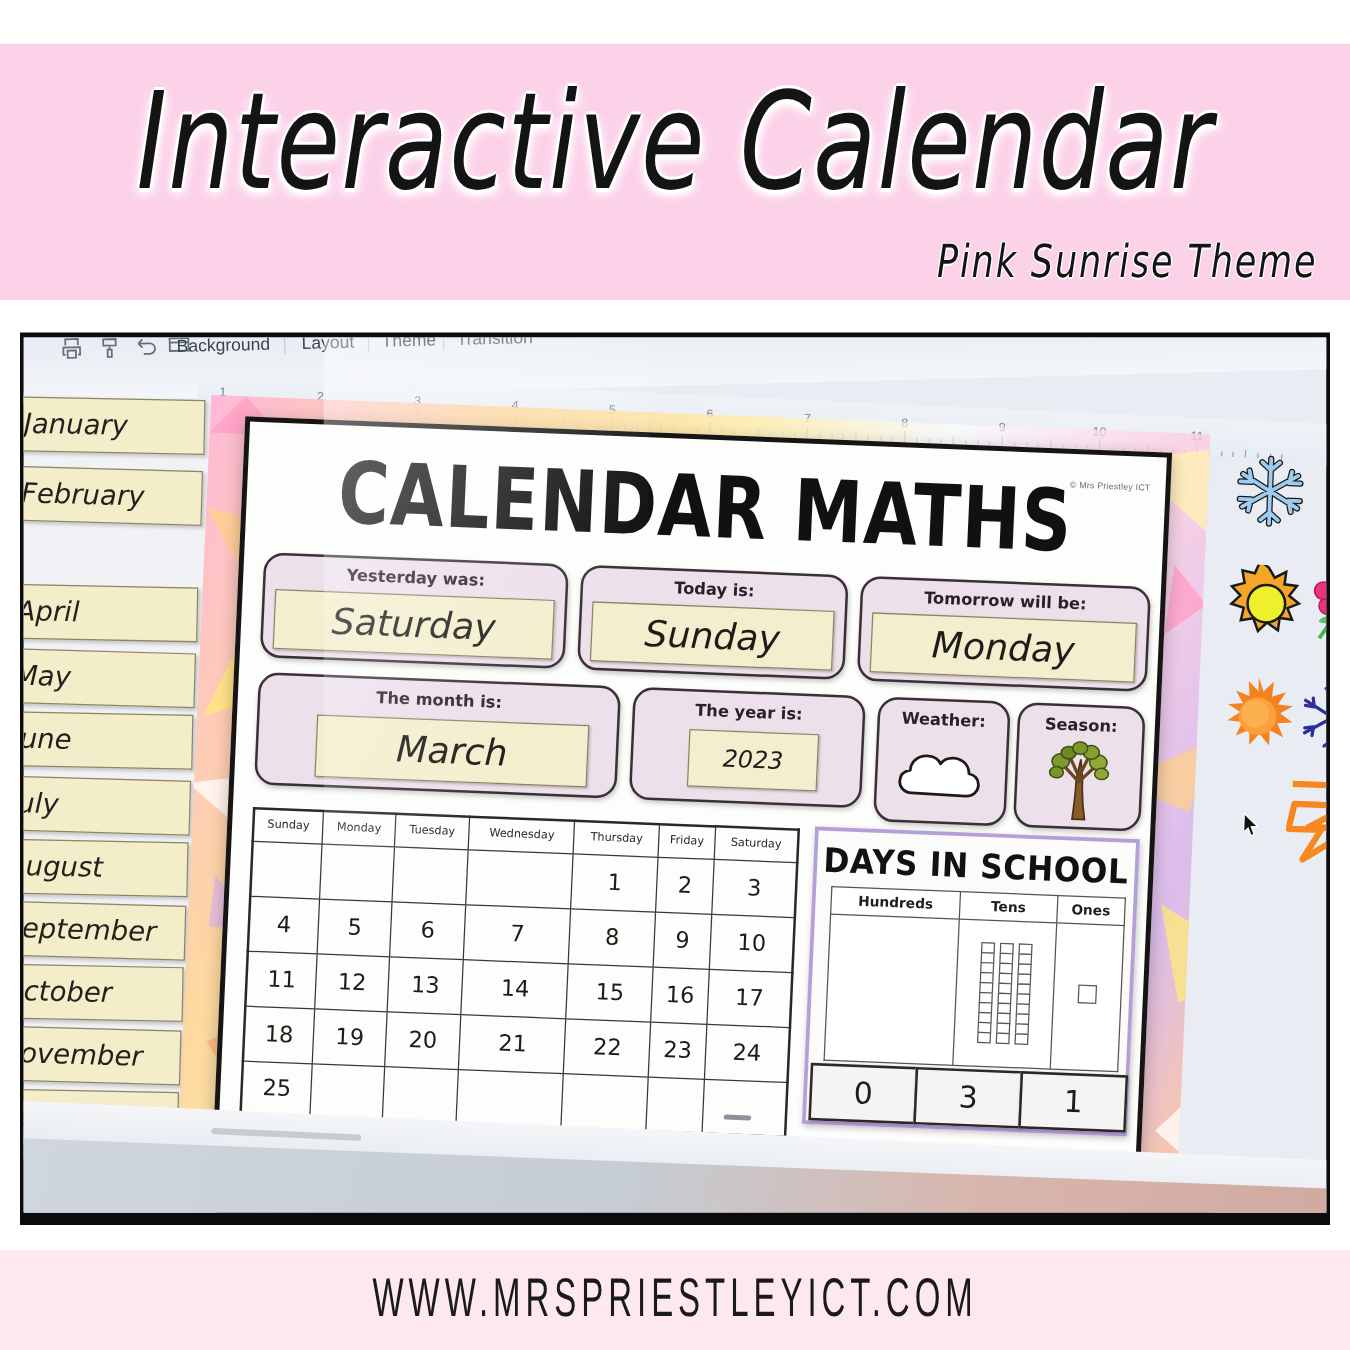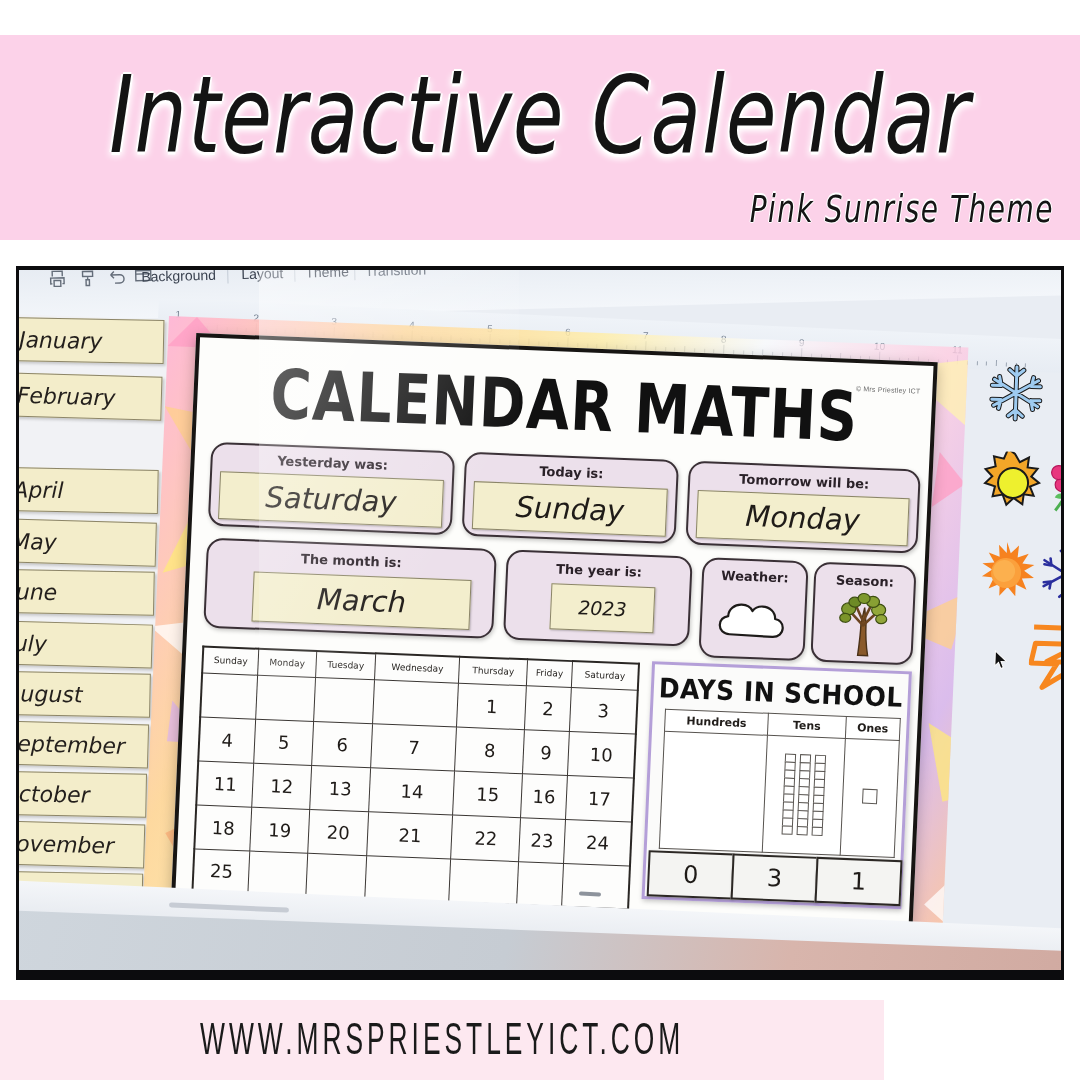--- a/index.html
+++ b/index.html
@@ -39,21 +39,21 @@
     font-weight: 300;
     letter-spacing: 1.5px;
     color: #141414;
     text-shadow: 1px 0 0 #fff, -1px 0 0 #fff, 0 1px 0 #fff, 0 -1px 0 #fff;
     transform: scaleY(1.3);
     transform-origin: right top;
   }
 
   
   .footer-banner {
-    position: absolute; left: 0; bottom: 0; width: 884px; height: 80px;
+    position: absolute; left: 0; bottom: 0; width: 1080px; height: 80px;
     background: #fde8f0;
     display: flex; align-items: center; justify-content: center;
   }
   .footer-url {
     font-family: "Liberation Sans", sans-serif;
     font-size: 30px;
     letter-spacing: 4.5px;
     color: #1a1a1a;
     transform: scaleY(1.45) scaleX(.88);
   }

